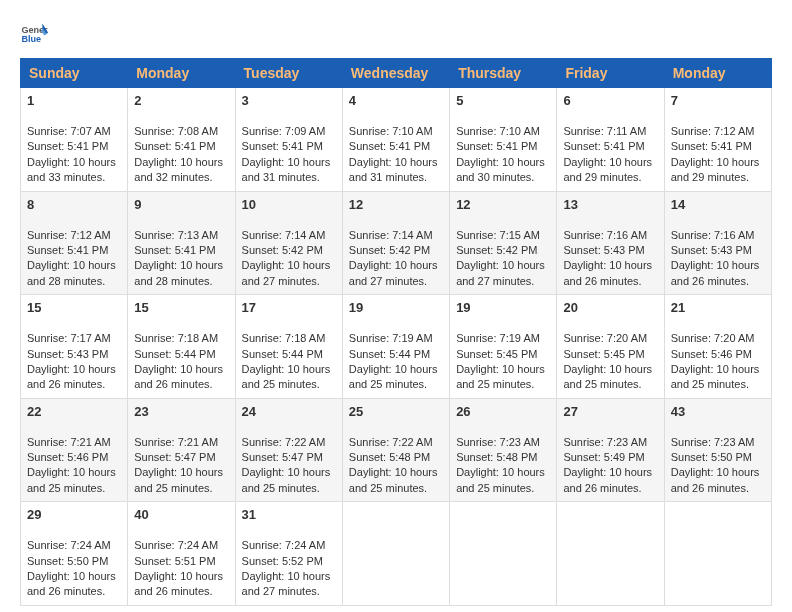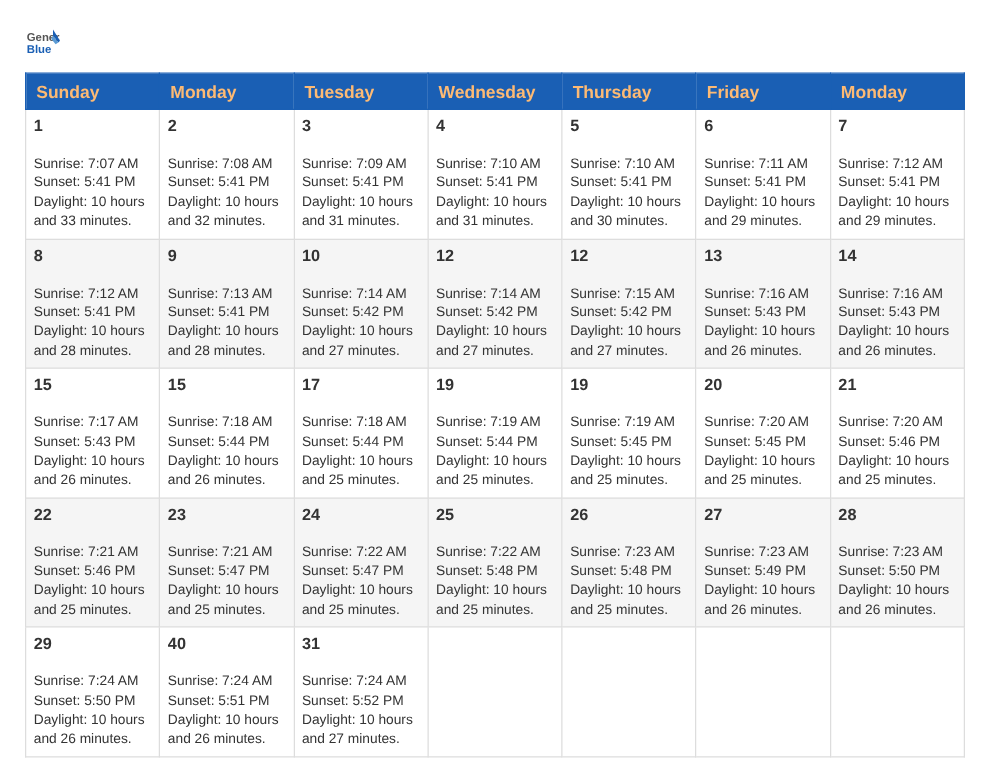--- a/index.html
+++ b/index.html
@@ -357,21 +357,21 @@
         <td>
         <span class="day-num">27</span>
         <div class="day-info">
           Sunrise: 7:23 AM<br>
           Sunset: 5:49 PM<br>
           Daylight: 10 hours<br>
           and 26 minutes.
         </div>
         </td>
         <td>
-        <span class="day-num">28</span>
+        <span class="day-num">43</span>
         <div class="day-info">
           Sunrise: 7:23 AM<br>
           Sunset: 5:50 PM<br>
           Daylight: 10 hours<br>
           and 26 minutes.
         </div>
         </td>
       </tr>
       <tr>
         <td>

